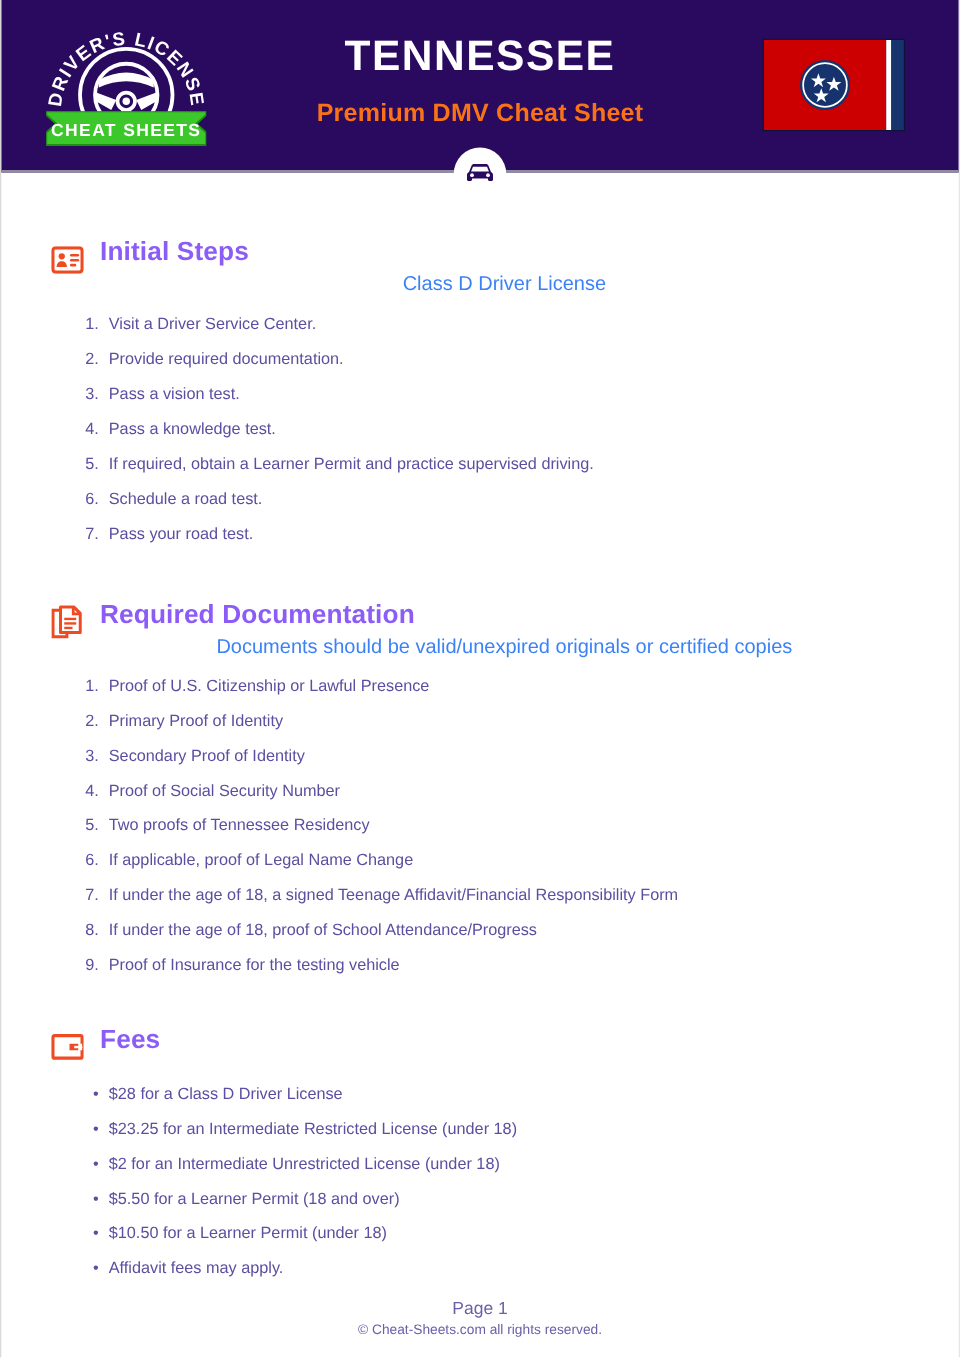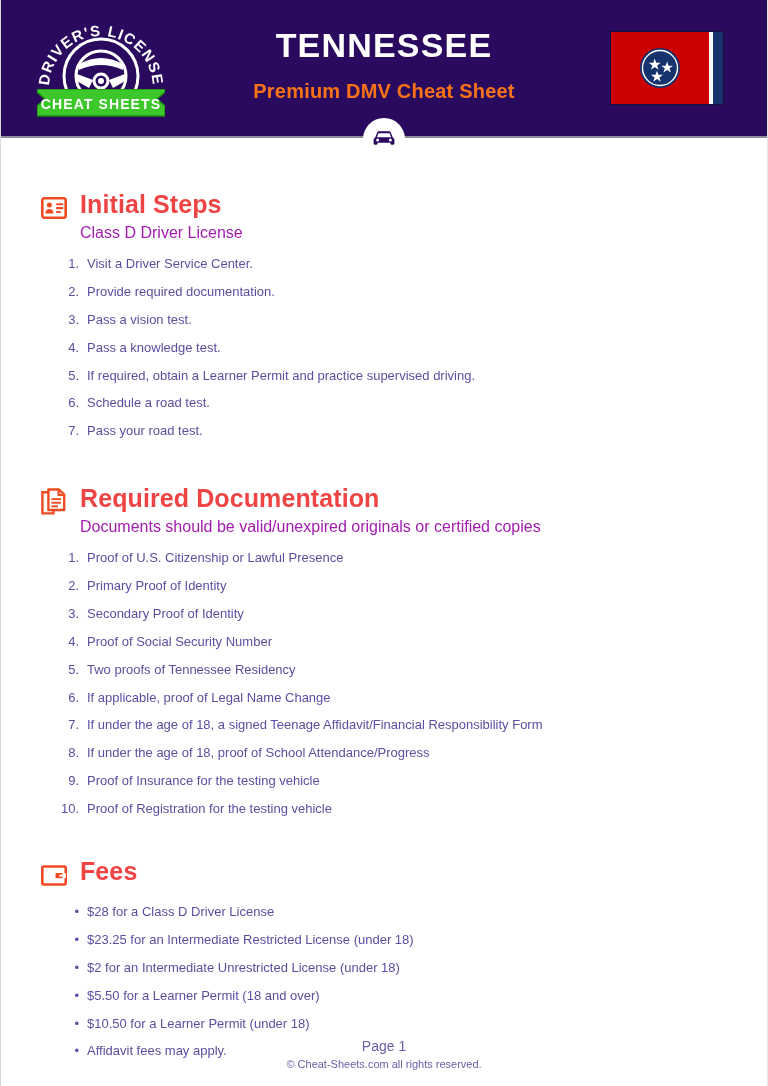--- a/index.html
+++ b/index.html
@@ -114,32 +114,33 @@
     flex: none;
     width: 26px;
     height: 30px;
     display: flex;
     align-items: center;
     justify-content: center;
     margin-top: 3px;
   }
   .sec-text { flex: 1 1 auto; }
   .sec-title {
-    color: #ef4444;
-    font-size: 25px;
+    color: #8b5cf6;
+    font-size: 21px;
     font-weight: bold;
     letter-spacing: 0.1px;
     margin: 0;
     line-height: 1.15;
   }
   .sec-sub {
-    color: #a21caf;
+    color: #3b82f6;
     font-size: 16px;
     margin: 4px 0 0 0;
     line-height: 1.2;
+    text-align: center;
   }
 
   ol.items, ul.items {
     margin: 14px 0 0 0;
     padding: 0;
     list-style: none;
     color: #5a4fa0;
     font-size: 13px;
   }
   ol.items li, ul.items li {
@@ -347,24 +348,20 @@
             <span class="itxt">If under the age of 18, a signed Teenage Affidavit/Financial Responsibility Form</span>
           </li>
           <li>
             <span class="num">8.</span>
             <span class="itxt">If under the age of 18, proof of School Attendance/Progress</span>
           </li>
           <li>
             <span class="num">9.</span>
             <span class="itxt">Proof of Insurance for the testing vehicle</span>
           </li>
-          <li>
-            <span class="num">10.</span>
-            <span class="itxt">Proof of Registration for the testing vehicle</span>
-          </li>
         </ol>
     </div>
 
     <div class="gap-docs"></div>
 
     <div class="section">
       <div class="section-head">
         <div class="sec-icon">
           <svg width="26" height="21" viewBox="0 0 26 21">
             <rect x="1.3" y="1.5" width="23.4" height="18" rx="1.4" fill="none" stroke="#f04a23" stroke-width="2.6"></rect>

